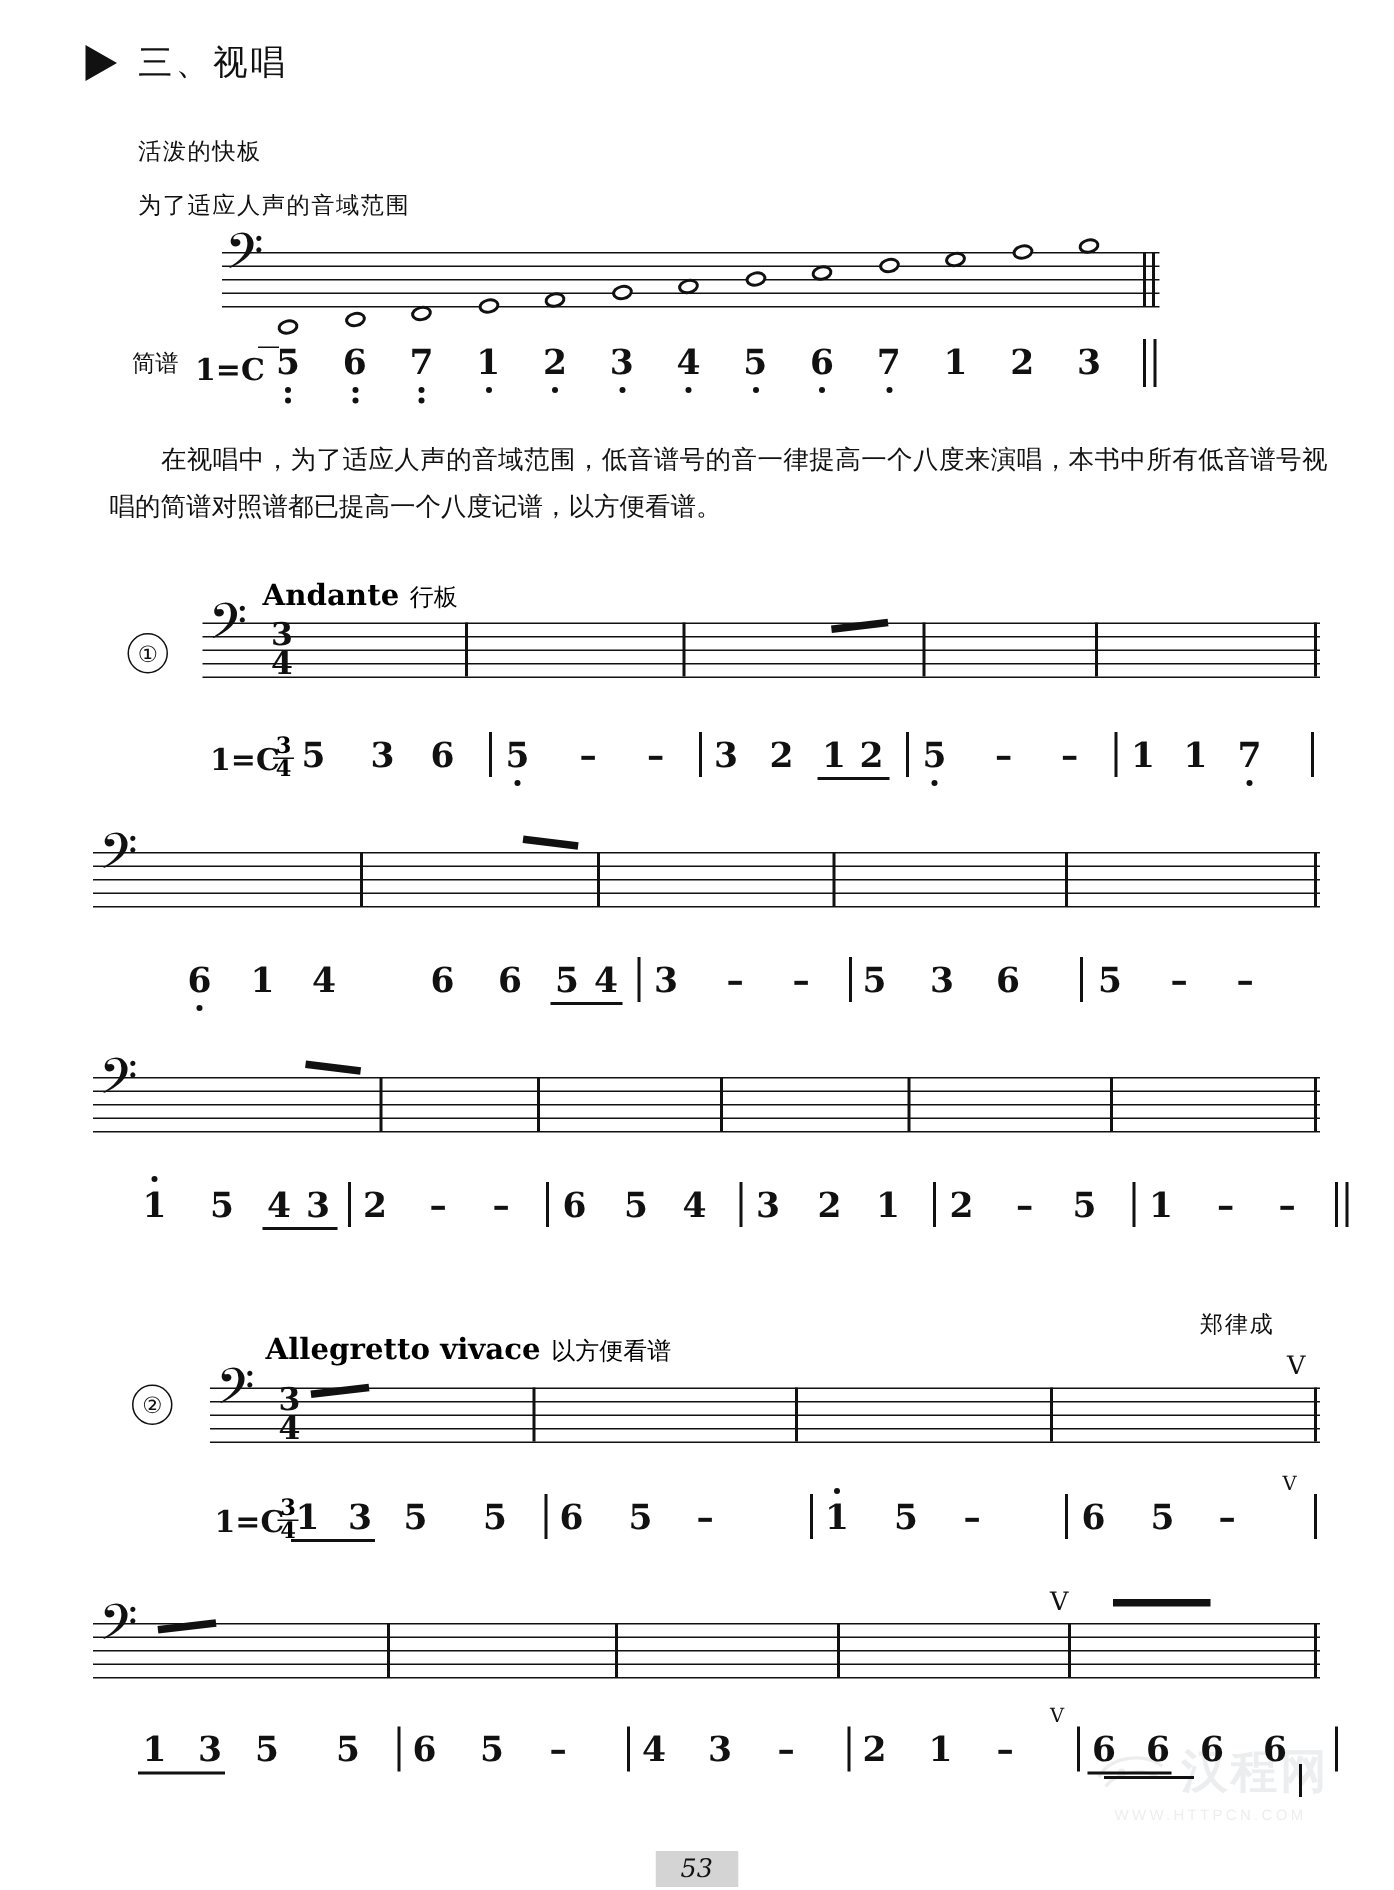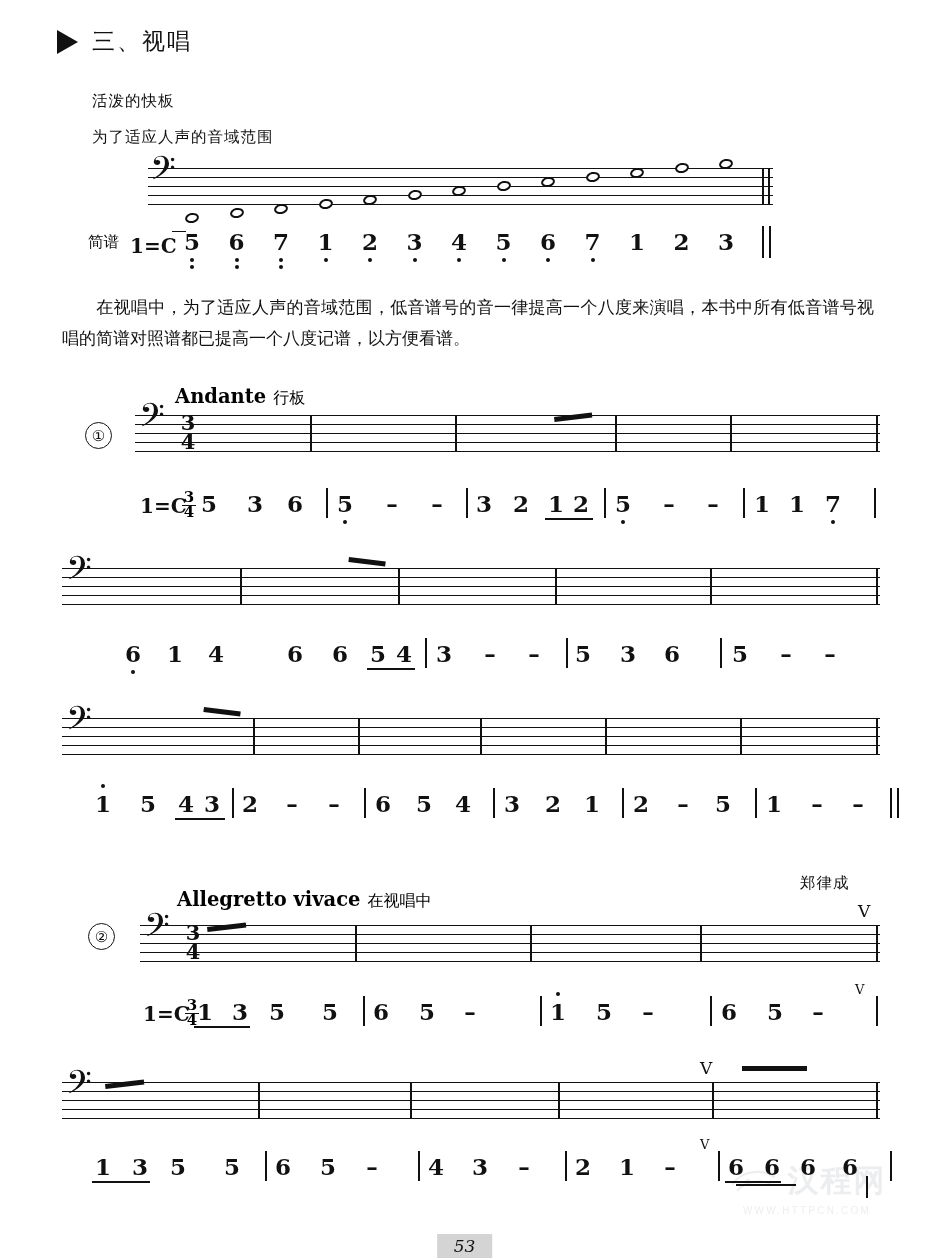--- a/index.html
+++ b/index.html
@@ -98,21 +98,21 @@
     position:absolute; text-align:center; line-height:0.9;
     font-family:"DejaVu Serif", serif; font-weight:bold; font-size:15px;
   }
   .jp-frac .num { border-bottom:1.5px solid #111; display:block; padding:0 1px; }
   .jp-label { position:absolute; font-size:15.5px; color:#111; font-family:"DejaVu Sans", sans-serif; }
 
   .breath { position:absolute; font-family:"DejaVu Serif", serif; font-size:17px; color:#111; }
 
   
   .para {
-    position:absolute; left:62px; top:292px; width:812px;
+    position:absolute; left:73px; top:292px; width:812px;
     font-size:17px; line-height:31px; color:#111; text-align:justify;
     font-family:"DejaVu Sans", sans-serif;
   }
   .para .indent { display:inline-block; width:34px; }
 
   
   .pagenum {
     position:absolute; left:50%; transform:translateX(-50%); bottom:2px;
     background:#d4d4d4; padding:2px 17px;
     font-family:"DejaVu Serif", serif; font-style:italic; font-size:17px; color:#111;
@@ -317,21 +317,21 @@
       <div class="jp-cell" style="left:763px; top:792px; width:22px;">1</div>
       <div class="jp-cell" style="left:806px; top:792px; width:22px;">–</div>
       <div class="jp-cell" style="left:847px; top:792px; width:22px;">–</div>
       <div class="jp-bar" style="left:890px; top:788px; height:30px;"></div>
       <div class="jp-bar" style="left:897px; top:788px; height:30px;"></div>
       <div class="jp-under" style="left:175px; top:818px; width:50px;"></div>
     </div>
 
   <div class="composer" style="left:800px; top:873px;">郑律成</div>
   <div class="tempo" style="left:177px; top:888px;">
-    <span class="ital">Allegretto vivace</span><span class="cn">在视唱中</span>
+    <span class="ital">Allegretto vivace</span><span class="cn">以方便看谱</span>
   </div>
   <div class="exnum" style="left:88px; top:923px;">②</div>
 
   <div id="ex2-sys1">
       <div class="staff" style="left:140px; top:925px; width:740px; height:36px;">
         <div class="sline" style="top:0px;"></div>
         <div class="sline" style="top:9px;"></div>
         <div class="sline" style="top:18px;"></div>
         <div class="sline" style="top:27px;"></div>
         <div class="sline" style="top:36px;"></div>

